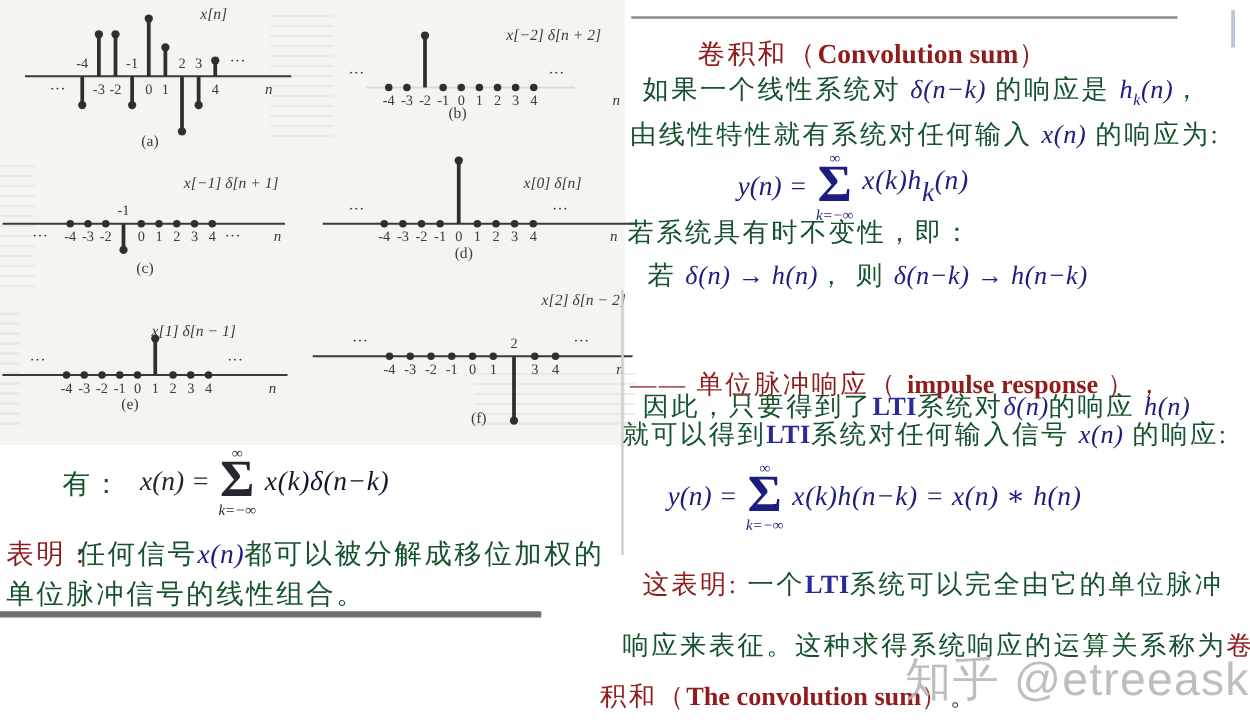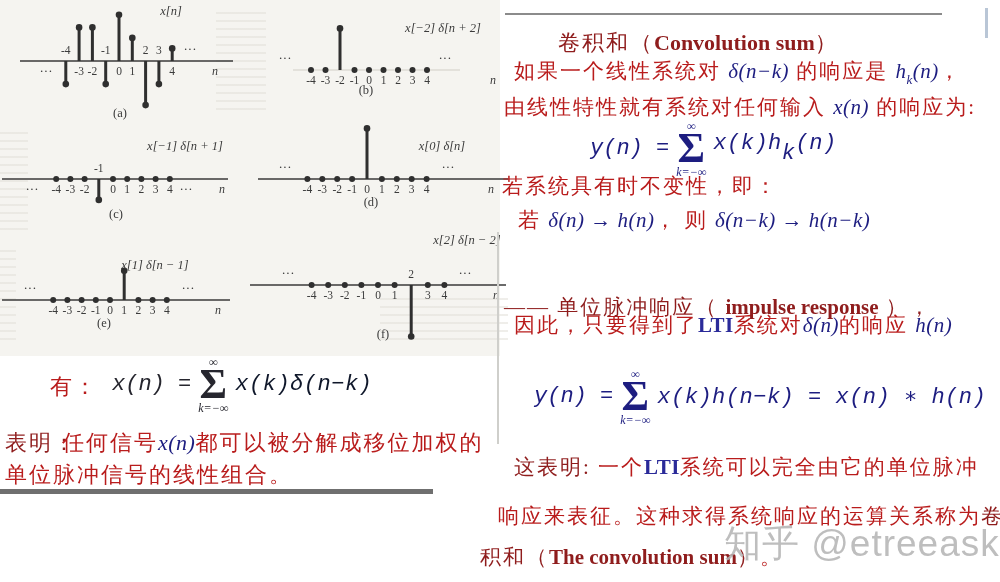--- a/index.html
+++ b/index.html
@@ -4,29 +4,29 @@
 <style>
   html,body{margin:0;padding:0;background:#ffffff;}
   #stage{position:relative;width:1000px;height:582px;background:#ffffff;overflow:hidden;
          font-family:"Liberation Serif","DejaVu Serif",serif;}
   .leftbg{position:absolute;left:0;top:0;width:500px;height:356px;background:#f5f4f0;}
   .ghost{position:absolute;background:repeating-linear-gradient(180deg,#e2e0d9 0 2px,rgba(0,0,0,0) 2px 8px);opacity:.55;}
   .plot{position:absolute;}
   .plot svg text{font-family:"Liberation Serif","DejaVu Serif",serif;}
   .rt{position:absolute;font-size:21px;white-space:nowrap;text-align:right;}
   .run{display:inline;}
-  .run.cn{color:#b91c1c;letter-spacing:2px;}
+  .run.cn{color:#14532d;letter-spacing:2px;}
   .run.cnbold{color:#2a2a99;font-weight:bold;letter-spacing:.5px;}
   .run.red{color:#8f1d1d;letter-spacing:2px;}
   .run.reden{color:#8f1d1d;font-weight:bold;letter-spacing:0;}
   .run.math{color:#1d1d80;font-style:italic;letter-spacing:.5px;}
   .msub{font-size:62%;vertical-align:-0.45em;}
   .titlebar{font-size:22px;}
   .eq{position:absolute;display:flex;align-items:center;font-size:22px;color:#1d1d80;white-space:nowrap;}
-  .eq .lhs,.eq .rhs{font-style:italic;font-family:Liberation Mono, monospace;}
+  .eq .lhs,.eq .rhs{font-style:italic;}
   .eq .rhs .run.math{font-size:inherit;}
   .eq.dark{color:#26262e;}
   .eq.dark .run.math{color:#0f172a;}
   .sum{display:inline-flex;flex-direction:column;align-items:center;line-height:1;margin:0 7px;}
   .sum .lim{font-size:12px;font-style:italic;letter-spacing:0;}
   .sum .sigma{font-size:42px;line-height:.8;font-style:normal;font-weight:bold;}
   .hline-top{position:absolute;left:505px;top:13px;width:437px;height:2px;background:#8b8b8b;}
   .divider-bar{position:absolute;left:0;top:489px;width:433px;height:5px;background:#6f6f6f;}
   .vline-mid{position:absolute;left:497px;top:232px;width:2px;height:212px;background:#cfcfcb;}
   .edge-tick{position:absolute;left:985px;top:8px;width:3px;height:30px;background:#b9c6d6;}
@@ -244,20 +244,21 @@
         <span class="lim">∞</span>
         <span class="sigma">Σ</span>
         <span class="lim">k=−∞</span>
       </span>
       <span class="rhs"><span class="run math">x(k)h</span><span class="run math msub">k</span><span class="run math">(n)</span></span>
     </div>
   <div class="rt" style="left:502px;top:172px;"><span class="run cn">若系统具有时不变性，即：</span></div>
   <div class="rt" style="left:518px;top:206px;"><span class="run cn">若 </span><span class="run math">δ(n) → h(n)</span><span class="run cn">， 则 </span><span class="run math">δ(n−k) → h(n−k)</span></div>
   <div class="rt" style="left:514px;top:271px;margin-top:40px;"><span class="run cn">因此，只要得到了</span><span class="run cnbold">LTI</span><span class="run cn">系统对</span><span class="run math">δ(n)</span><span class="run cn">的响应 </span><span class="run math">h(n)</span></div>
   <div class="rt" style="left:504px;top:293px;"><span class="run red">—— </span><span class="run red">单位脉冲响应（ </span><span class="run reden">impulse response</span><span class="run red"> ），</span></div>
+  <div class="rt" style="left:498px;top:333px;"><span class="run cn">就可以得到</span><span class="run cnbold">LTI</span><span class="run cn">系统对任何输入信号 </span><span class="run math">x(n)</span><span class="run cn"> 的响应:</span></div>
   <div class="eq" style="left:534px;top:368px;">
       <span class="lhs">y(n) =</span>
       <span class="sum">
         <span class="lim">∞</span>
         <span class="sigma">Σ</span>
         <span class="lim">k=−∞</span>
       </span>
       <span class="rhs"><span class="run math">x(k)h(n−k) = x(n) ∗ h(n)</span></span>
     </div>
   <div class="rt" style="left:514px;top:453px;"><span class="run red">这表明: </span><span class="run cn">一个</span><span class="run cnbold">LTI</span><span class="run cn">系统可以完全由它的单位脉冲</span></div>

